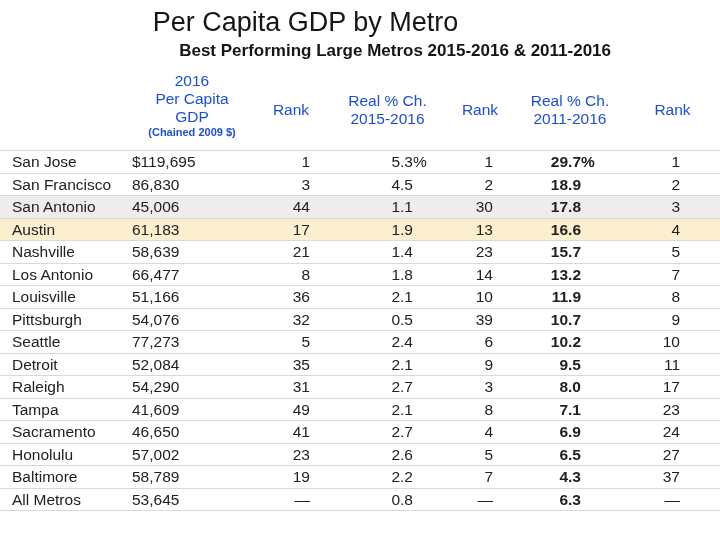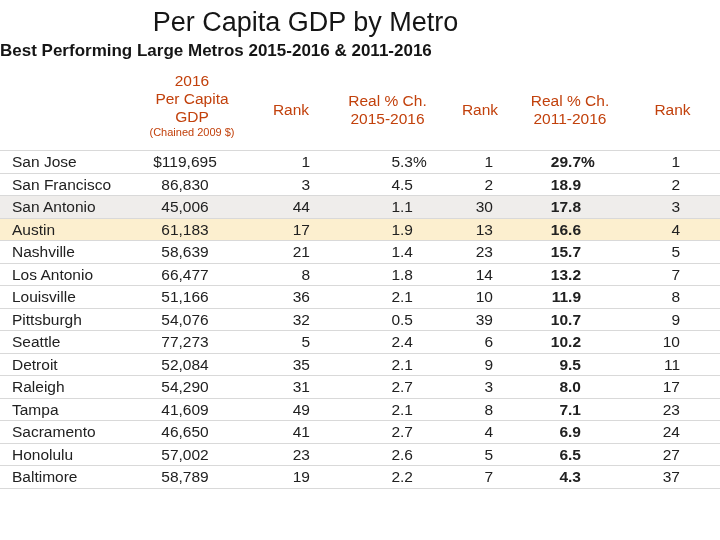--- a/index.html
+++ b/index.html
@@ -8,47 +8,47 @@
     font-family:"Liberation Sans", sans-serif; color:#212121;
     -webkit-font-smoothing:antialiased;
   }
   .slide { width:611px; height:540px; position:relative; }
   .title-block { padding-top:6px; }
   .slide-title {
     margin:0; text-align:center; font-size:27px; line-height:32px;
     font-weight:400; color:#151515;
   }
   .slide-subtitle {
-    margin:0; text-align:left; font-size:17px; line-height:26px;
+    margin:0; text-align:right; font-size:17px; line-height:26px;
     font-weight:700; color:#151515;
   }
   table.gdp-table {
     border-collapse:collapse; table-layout:fixed; width:720px; margin-top:6px;
     font-size:15.5px;
   }
   col.c-metro { width:132px; }
   col.c-gdp   { width:120px; }
   col.c-rank1 { width:78px; }
   col.c-pct1  { width:115px; }
   col.c-rank2 { width:70px; }
   col.c-pct2  { width:110px; }
   col.c-rank3 { width:95px; }
   thead th {
     height:78px; font-weight:400; font-size:15.5px; line-height:18px;
-    text-align:center; vertical-align:middle; padding:0; color:#c2410c;
+    text-align:center; vertical-align:middle; padding:0; color:#1d4ed8;
   }
   thead th.h-gdp { vertical-align:top; padding-top:2px; }
-  thead .hdr-note { font-size:11px; font-weight:400; line-height:13px; }
+  thead .hdr-note { font-size:11px; font-weight:700; line-height:13px; }
   tbody td {
     height:21.5px; padding:0; border-top:1px solid #d9d9d9;
     vertical-align:middle; white-space:nowrap; line-height:21px;
   }
   tbody tr:last-child td { border-bottom:1px solid #d9d9d9; }
   .td-metro { text-align:left;  padding-left:12px; }
-  .td-gdp   { text-align:center; padding-right:14px; }
+  .td-gdp   { text-align:left; padding-right:14px; }
   .td-rank1 { text-align:right; padding-right:20px; }
   .td-pct1  { text-align:right; padding-right:32px; }
   .td-rank2 { text-align:right; padding-right:22px; }
   .td-pct2  { text-align:right; padding-right:44px;font-weight:bold; }
   .td-rank3 { text-align:right; padding-right:40px; }
   .sfx { display:inline-block; width:13px; margin-right:-13px; text-align:left; }
 </style>
 </head>
 <body>
 
@@ -219,15 +219,24 @@
         </tr>
         <tr>
           <td class="td-metro">Baltimore</td>
           <td class="td-gdp">58,789</td>
           <td class="td-rank1">19</td>
           <td class="td-pct1"><span>2.2</span><span class="sfx"></span></td>
           <td class="td-rank2">7</td>
           <td class="td-pct2"><span>4.3</span><span class="sfx"></span></td>
           <td class="td-rank3">37</td>
         </tr>
+        <tr>
+          <td class="td-metro">All Metros</td>
+          <td class="td-gdp">53,645</td>
+          <td class="td-rank1">—</td>
+          <td class="td-pct1"><span>0.8</span><span class="sfx"></span></td>
+          <td class="td-rank2">—</td>
+          <td class="td-pct2"><span>6.3</span><span class="sfx"></span></td>
+          <td class="td-rank3">—</td>
+        </tr>
       </tbody>
   </table>
 </div>
 
 </body></html>

